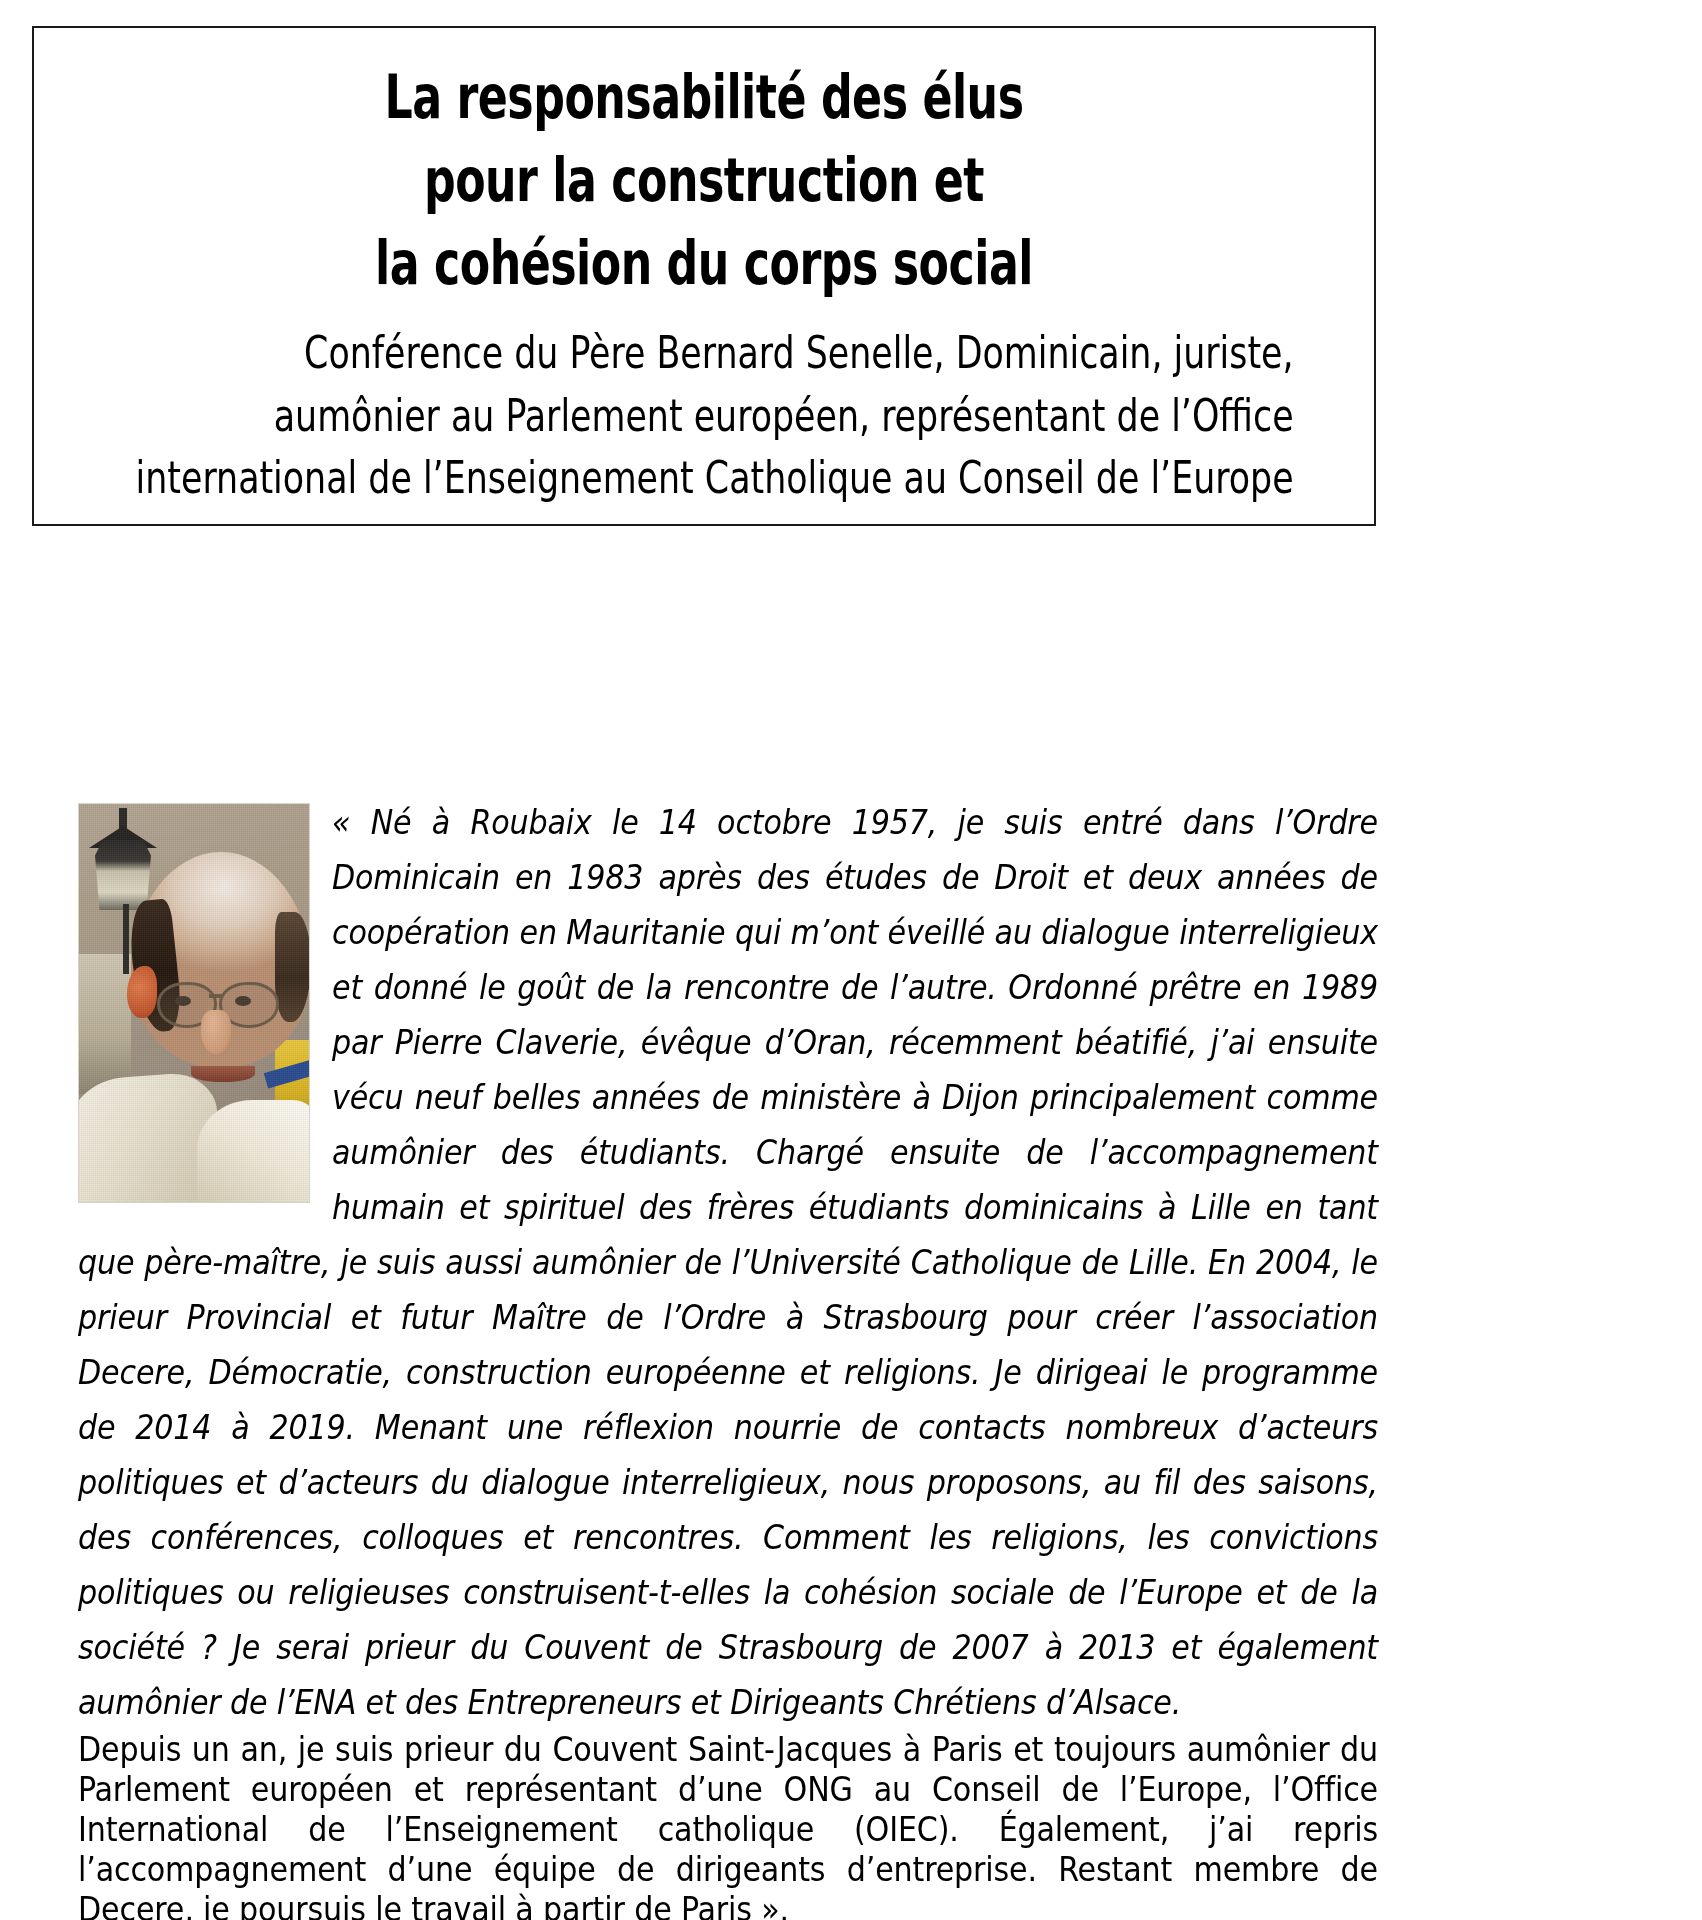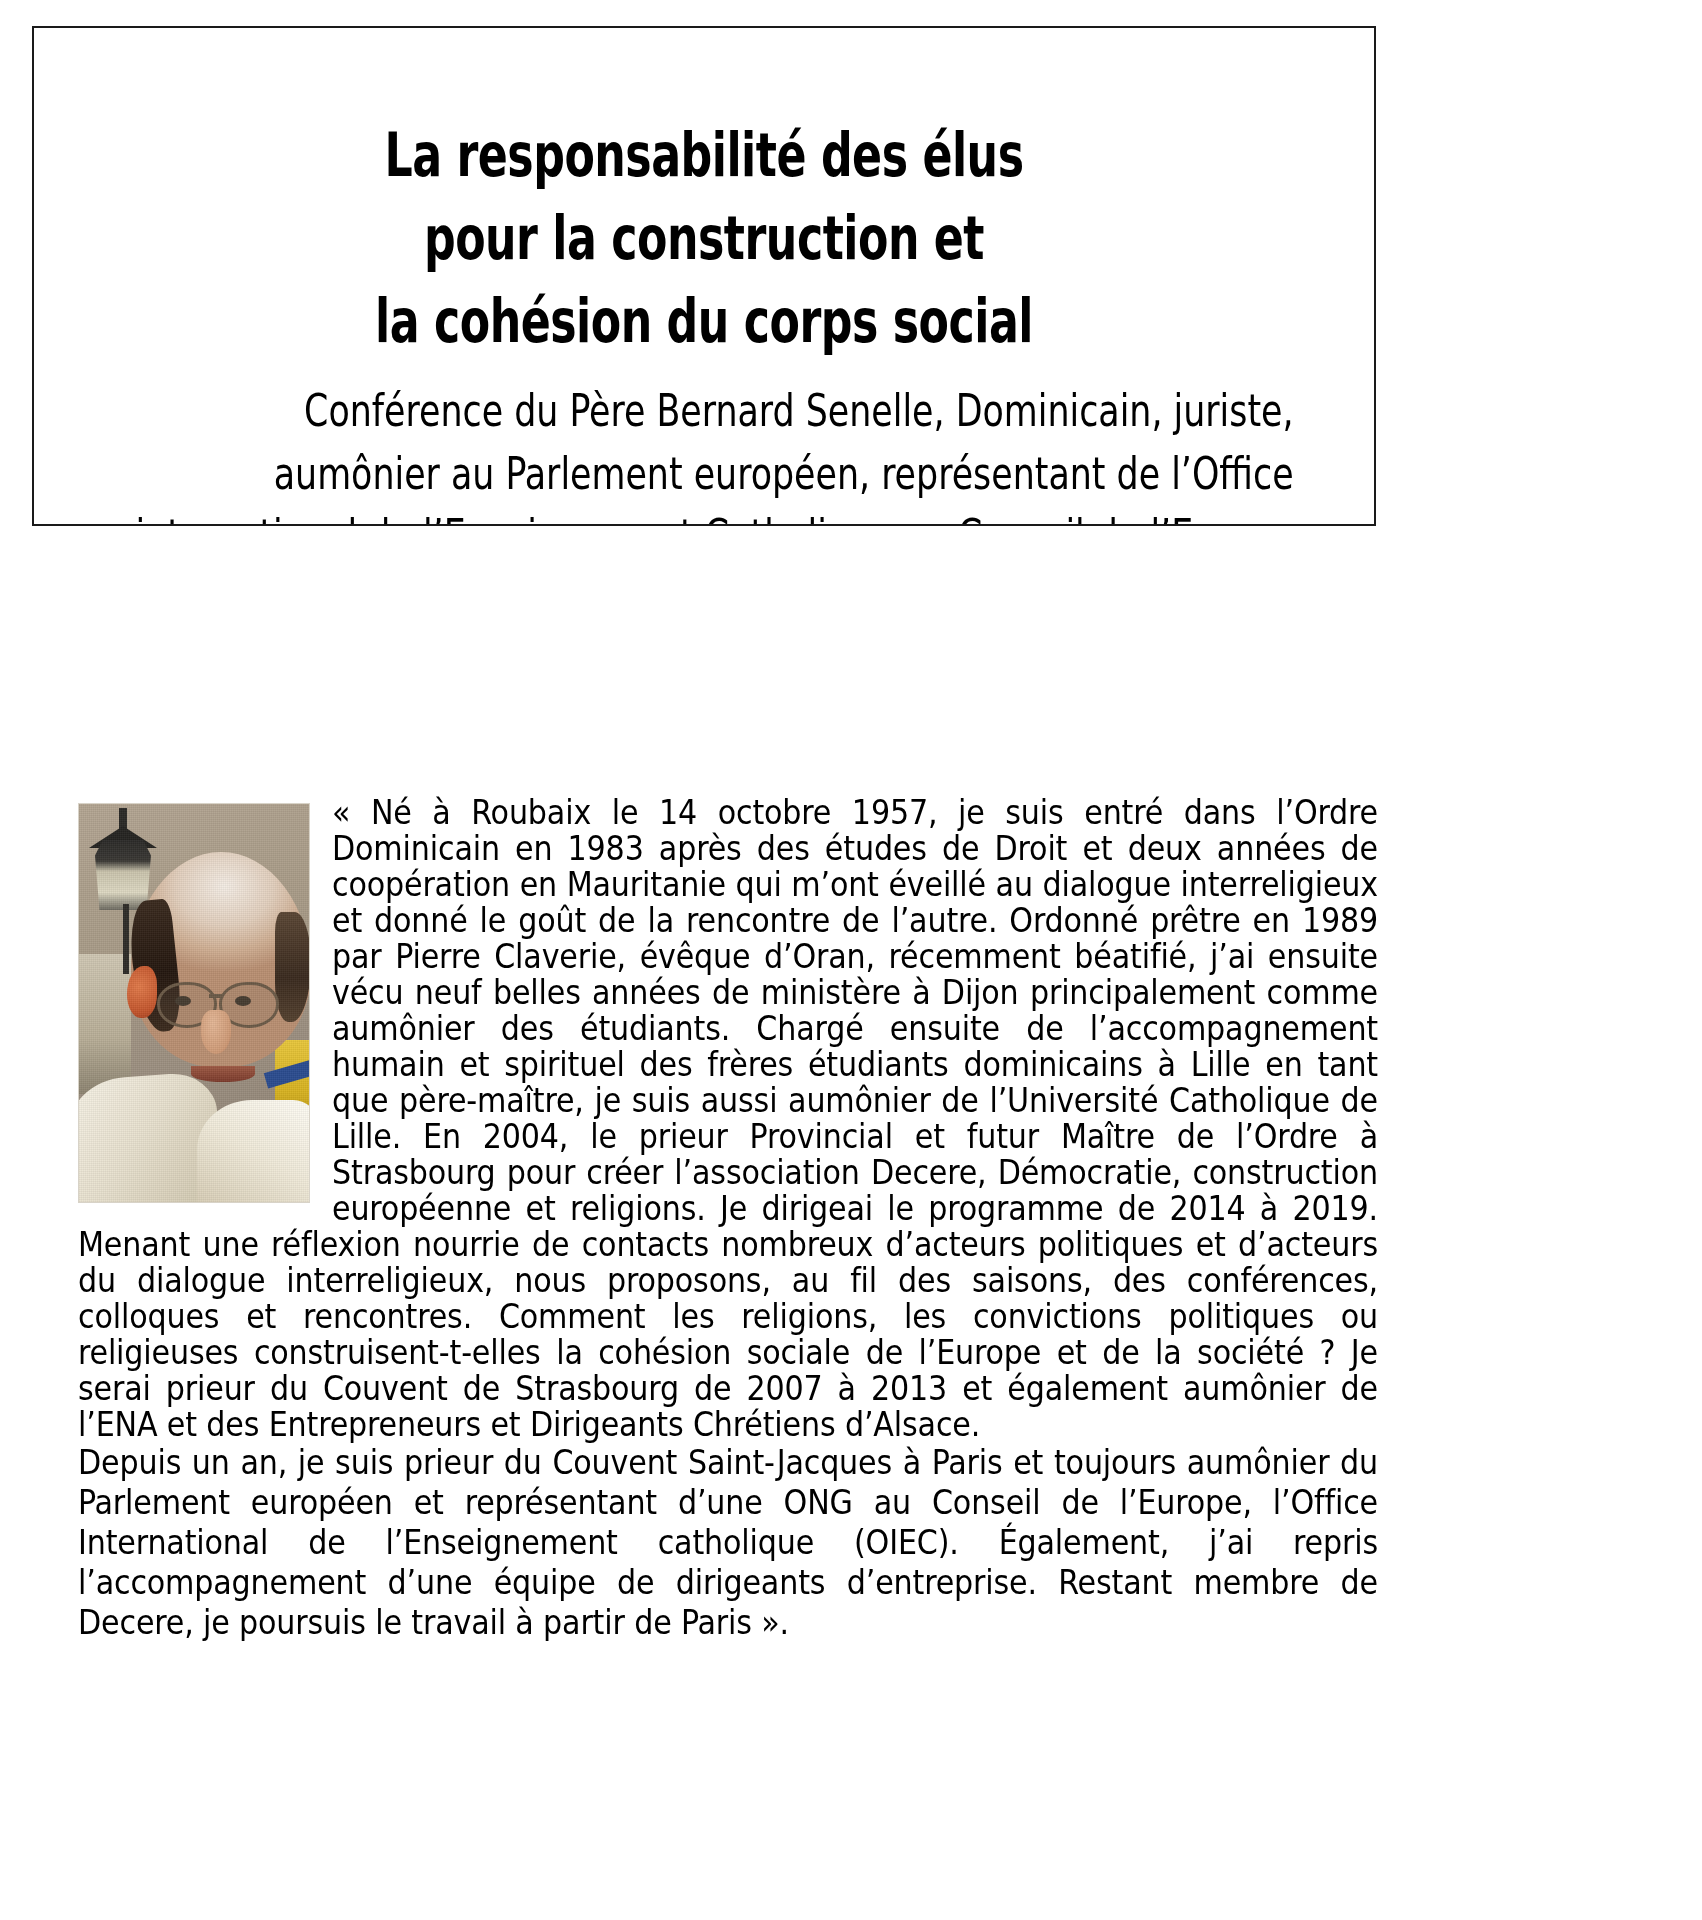--- a/index.html
+++ b/index.html
@@ -31,23 +31,22 @@
     top: 26px;
     width: 1344px;
     height: 500px;
     border: 2px solid #1a1a1a;
     box-sizing: border-box;
     background: #ffffff;
     overflow: hidden;
   }
 
   .title-block {
-    padding-top: 46px;
+    padding-top: 28px;
     text-align: center;
-    margin-top: 40px;
   }
 
   .title-line {
     font-family: "DejaVu Sans Condensed", "Liberation Sans Narrow", "Liberation Sans", sans-serif;
     font-weight: 700;
     font-size: 60px;
     line-height: 1.38;
     letter-spacing: -0.6px;
     color: #000;
     transform: scaleX(0.82);
@@ -245,26 +244,27 @@
     position: absolute;
     left: 198px; top: 300px;
     width: 36px; height: 26px;
     background: #33261c;
     border-radius: 30%;
   }
 
   .body-text {
     font-family: "DejaVu Sans Condensed", "Liberation Sans Narrow", "Liberation Sans", sans-serif;
     font-size: 33.5px;
-    line-height: 36px;
+    line-height: 55px;
     text-align: justify;
     text-justify: inter-word;
     color: #000;
     letter-spacing: -0.15px;
     transform-origin: left top;
+    font-style: italic;
   }
 
   .para-tail {
     font-family: "DejaVu Sans Condensed", "Liberation Sans Narrow", "Liberation Sans", sans-serif;
     font-size: 33.5px;
     line-height: 40px;
     text-align: justify;
     color: #000;
     letter-spacing: -0.15px;
     clear: both;

